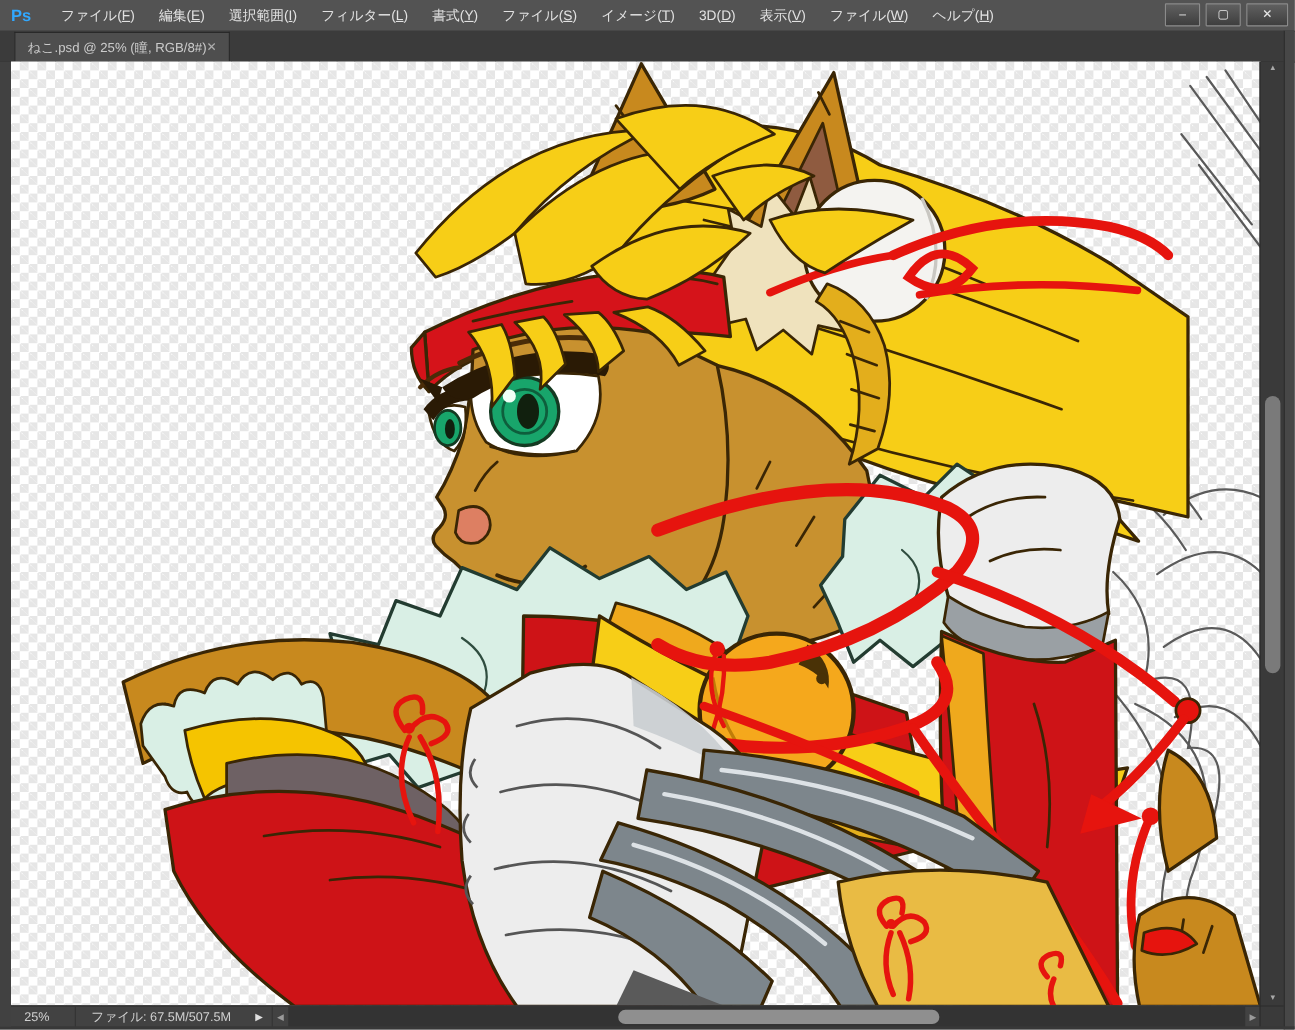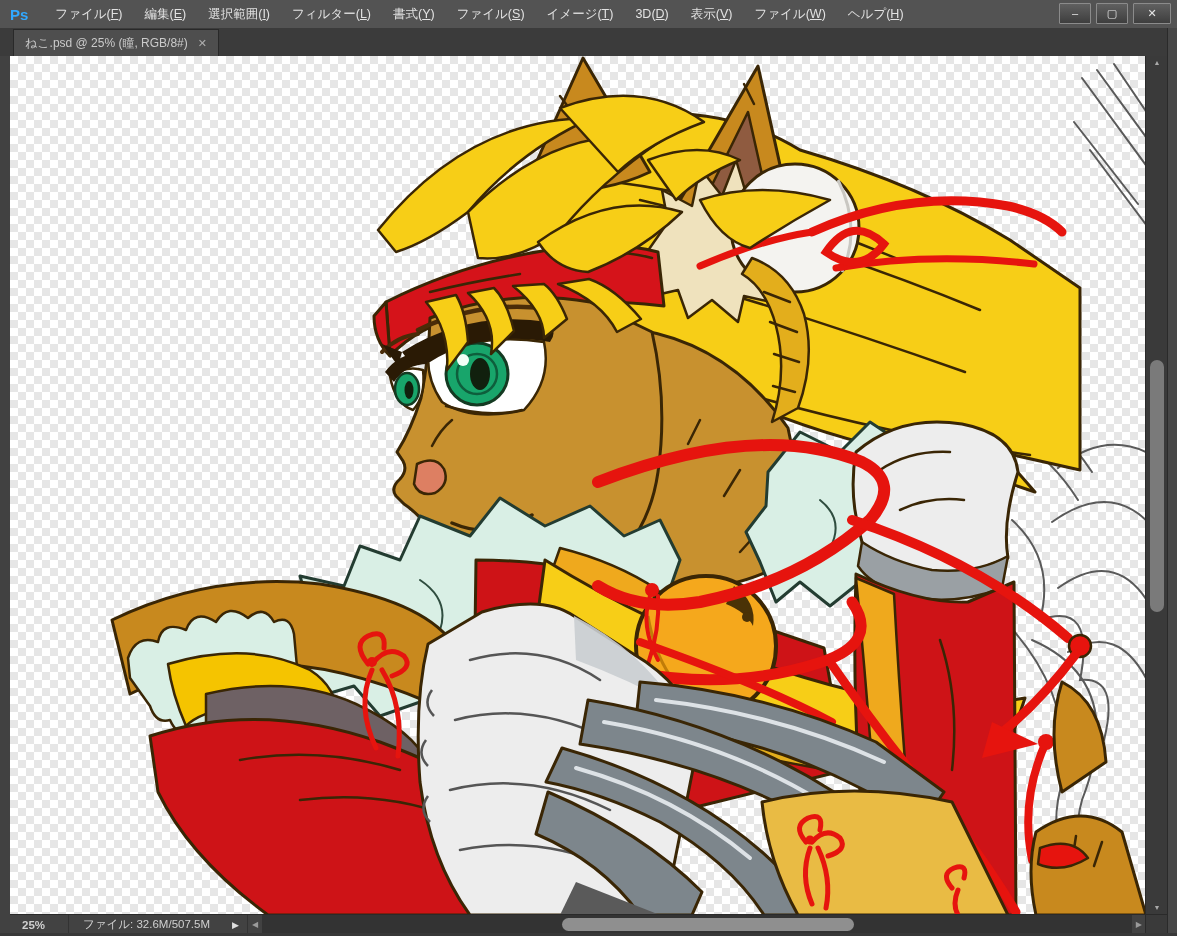--- a/index.html
+++ b/index.html
@@ -19,21 +19,21 @@
   .win-controls{position:absolute;right:6px;top:3px;display:flex;gap:5px;}
   .win-btn{width:30px;height:19px;background:linear-gradient(#606060,#3e3e3e);
     border:1px solid #8b8b8b;border-radius:1px;color:#e6e6e6;font-size:11px;line-height:1;
     display:flex;align-items:center;justify-content:center;}
   .win-btn.close{width:36px;}
   
   .tabbar{position:absolute;left:0;top:28px;width:100%;height:28px;
     background:var(--tabbar-bg);border-bottom:1px solid #262626;}
   .doc-tab{position:absolute;left:13px;top:1px;height:26px;background:var(--tab-active-bg);
     border:1px solid #292929;border-bottom:none;display:flex;align-items:center;
-    padding:0 11px;color:var(--tab-text);font-size:12px;gap:10px;}
+    padding:0 11px;color:var(--tab-text);font-size:12px;gap:0;}
   .tab-close{color:#aeaeae;font-size:11px;line-height:1;}
   
   .pane-left{position:absolute;left:0;top:56px;width:10px;height:877px;background:#414141;border-right:1px solid #262626;}
   .right-border{position:absolute;right:0;top:28px;width:9px;height:908px;background:#474747;border-left:1px solid #2a2a2a;}
   .bottom-border{position:absolute;left:0;bottom:0;width:100%;height:3px;background:#383838;}
   
   .canvas{position:absolute;left:10px;top:56px;width:1136px;height:858px;overflow:hidden;
     background-color:var(--checker-light);
     background-image:
       linear-gradient(45deg,var(--checker-dark) 25%,transparent 25%,transparent 75%,var(--checker-dark) 75%),
@@ -50,21 +50,21 @@
   .hl{fill:none;stroke:#DDE2E6;stroke-width:4;stroke-linecap:round;}
   .sq{fill:none;stroke:#2F4D3F;stroke-width:2;stroke-linecap:round;}
   .nl{stroke:none;}
   
   .v-scroll{position:absolute;right:9px;top:56px;width:22px;height:858px;background:var(--scroll-track);border-left:1px solid #2a2a2a;}
   .v-scroll .arrow{position:absolute;left:0;width:100%;text-align:center;color:#a9a9a9;font-size:7px;}
   .v-thumb{position:absolute;left:4px;top:304px;width:14px;height:252px;background:var(--scroll-thumb);border-radius:7px;}
   
   .statusbar{position:absolute;left:10px;top:914px;width:1136px;height:19px;background:var(--statusbar-bg);
     border-top:1px solid #2a2a2a;color:var(--status-text);font-size:11.5px;display:flex;align-items:center;}
-  .zoom-box{padding:0 12px 0 12px;min-width:34px;font-weight:bold;}
+  .zoom-box{padding:0 12px 0 12px;min-width:34px;}
   .sep{width:1px;height:100%;background:#333;}
   .file-info{padding:0 14px;white-space:nowrap;}
   .flyout{color:#e0e0e0;font-size:9px;padding:0 8px;}
   .h-arrow{color:#9a9a9a;font-size:8px;padding:0 4px;}
   .h-track{position:relative;flex:1;height:100%;background:#333333;}
   .h-thumb{position:absolute;left:300px;top:3px;width:292px;height:13px;background:var(--scroll-thumb-h);border-radius:7px;}
   .corner{position:absolute;right:9px;top:914px;width:22px;height:19px;background:#3a3a3a;border-left:1px solid #2a2a2a;border-top:1px solid #2a2a2a;}
 </style>
 </head>
 <body>
@@ -291,21 +291,21 @@
 
 <div class="v-scroll">
   <div class="arrow" style="top:3px;">▲</div>
   <div class="v-thumb"></div>
   <div class="arrow" style="bottom:3px;">▼</div>
 </div>
 
 <div class="statusbar">
   <span class="zoom-box">25%</span>
   <span class="sep"></span>
-  <span class="file-info">ファイル: 32.6M/507.5M</span>
+  <span class="file-info">ファイル: 67.5M/507.5M</span>
   <span class="flyout">▶</span>
   <span class="sep"></span>
   <span class="h-arrow">◀</span>
   <div class="h-track">
     <div class="h-thumb"></div>
   </div>
   <span class="h-arrow">▶</span>
 </div>
 <div class="corner"></div>
 

